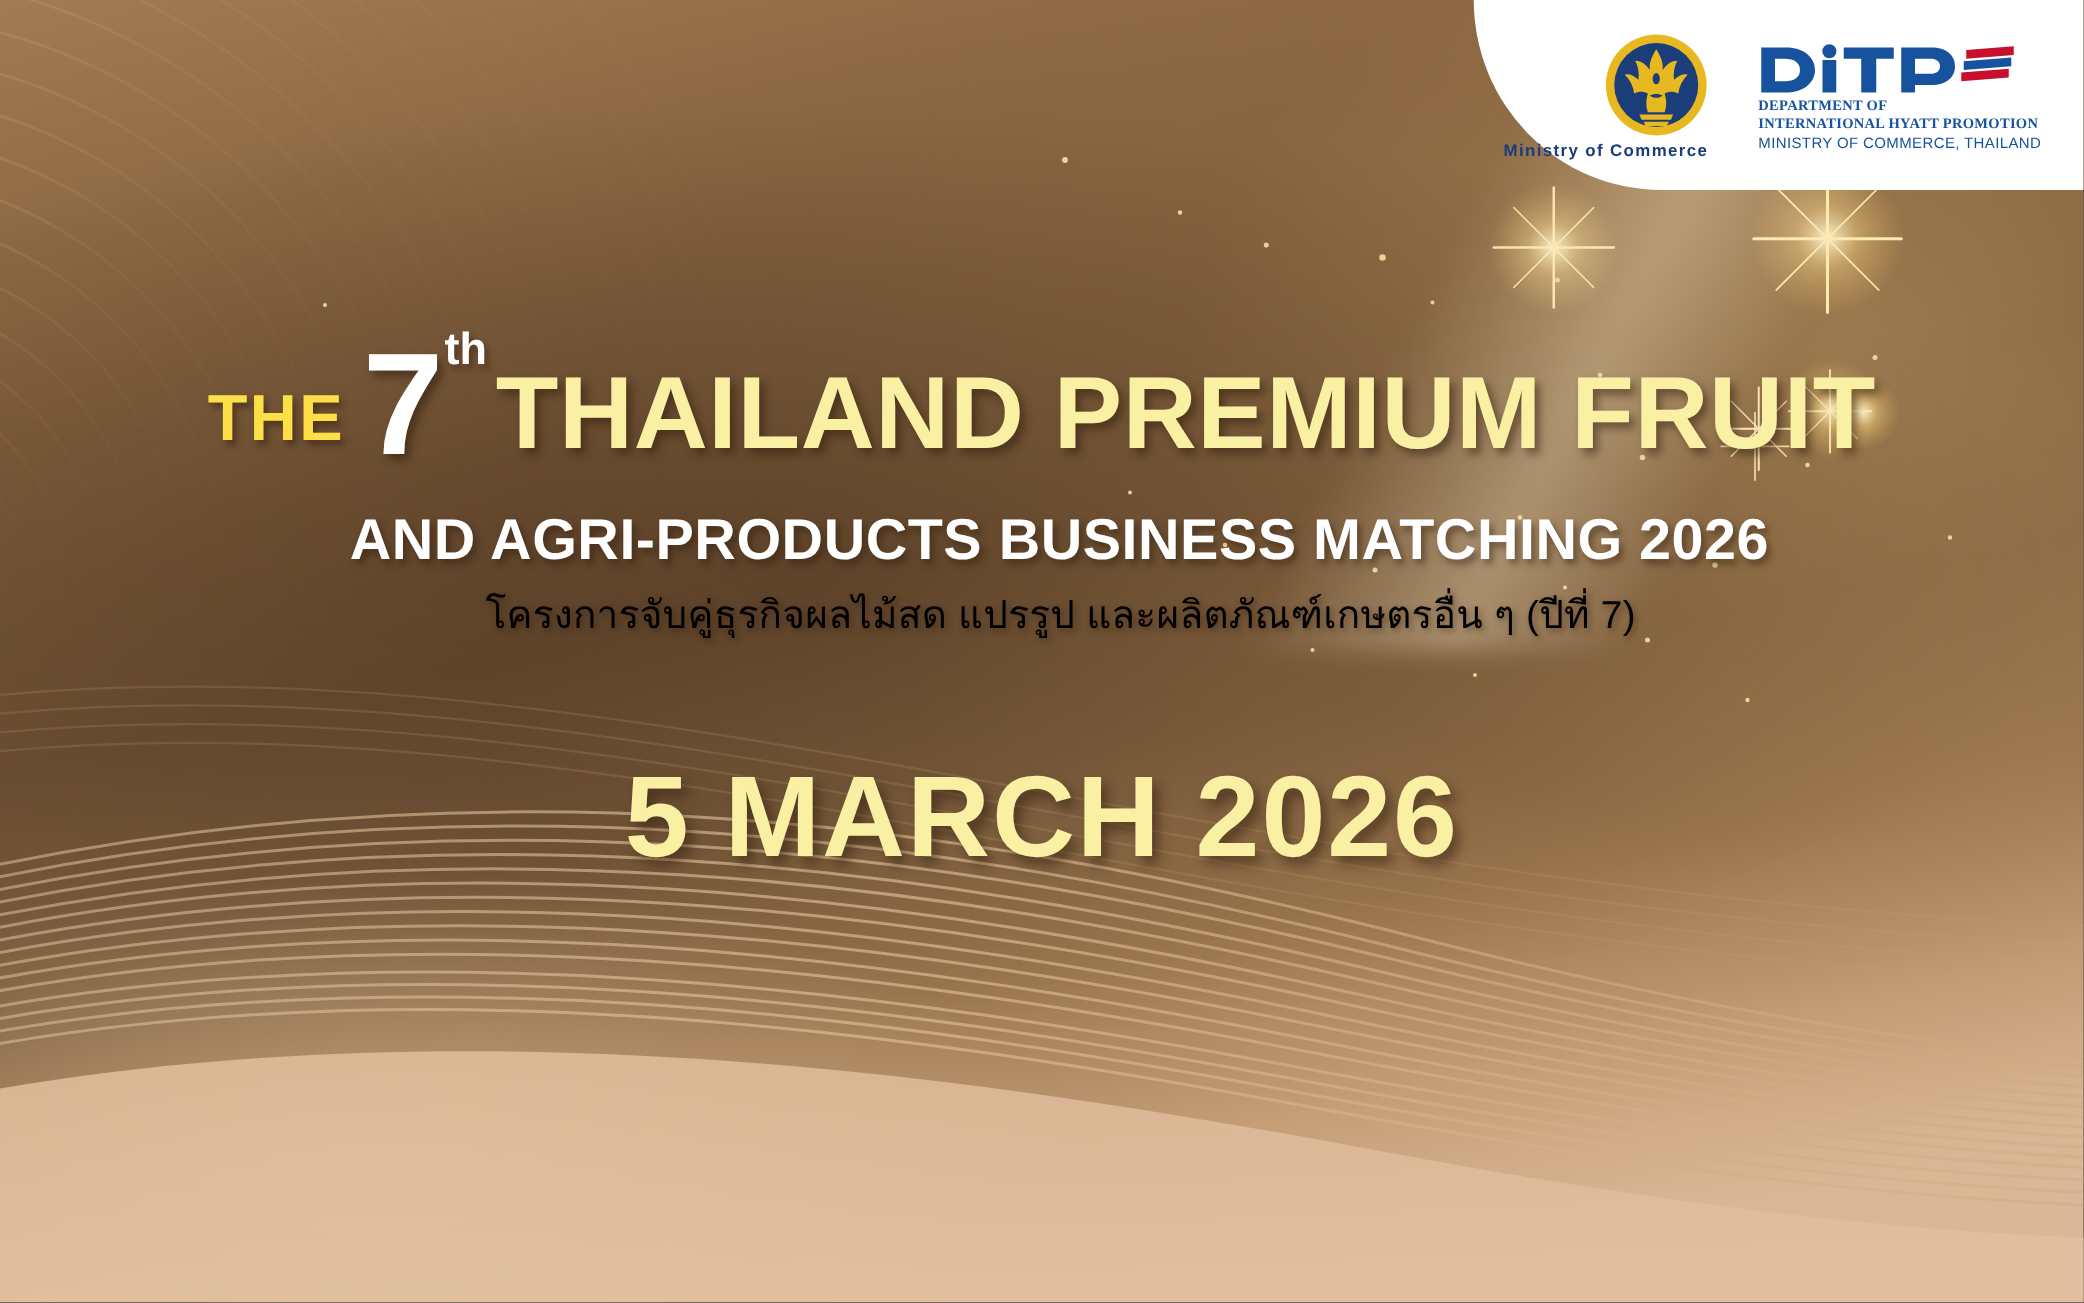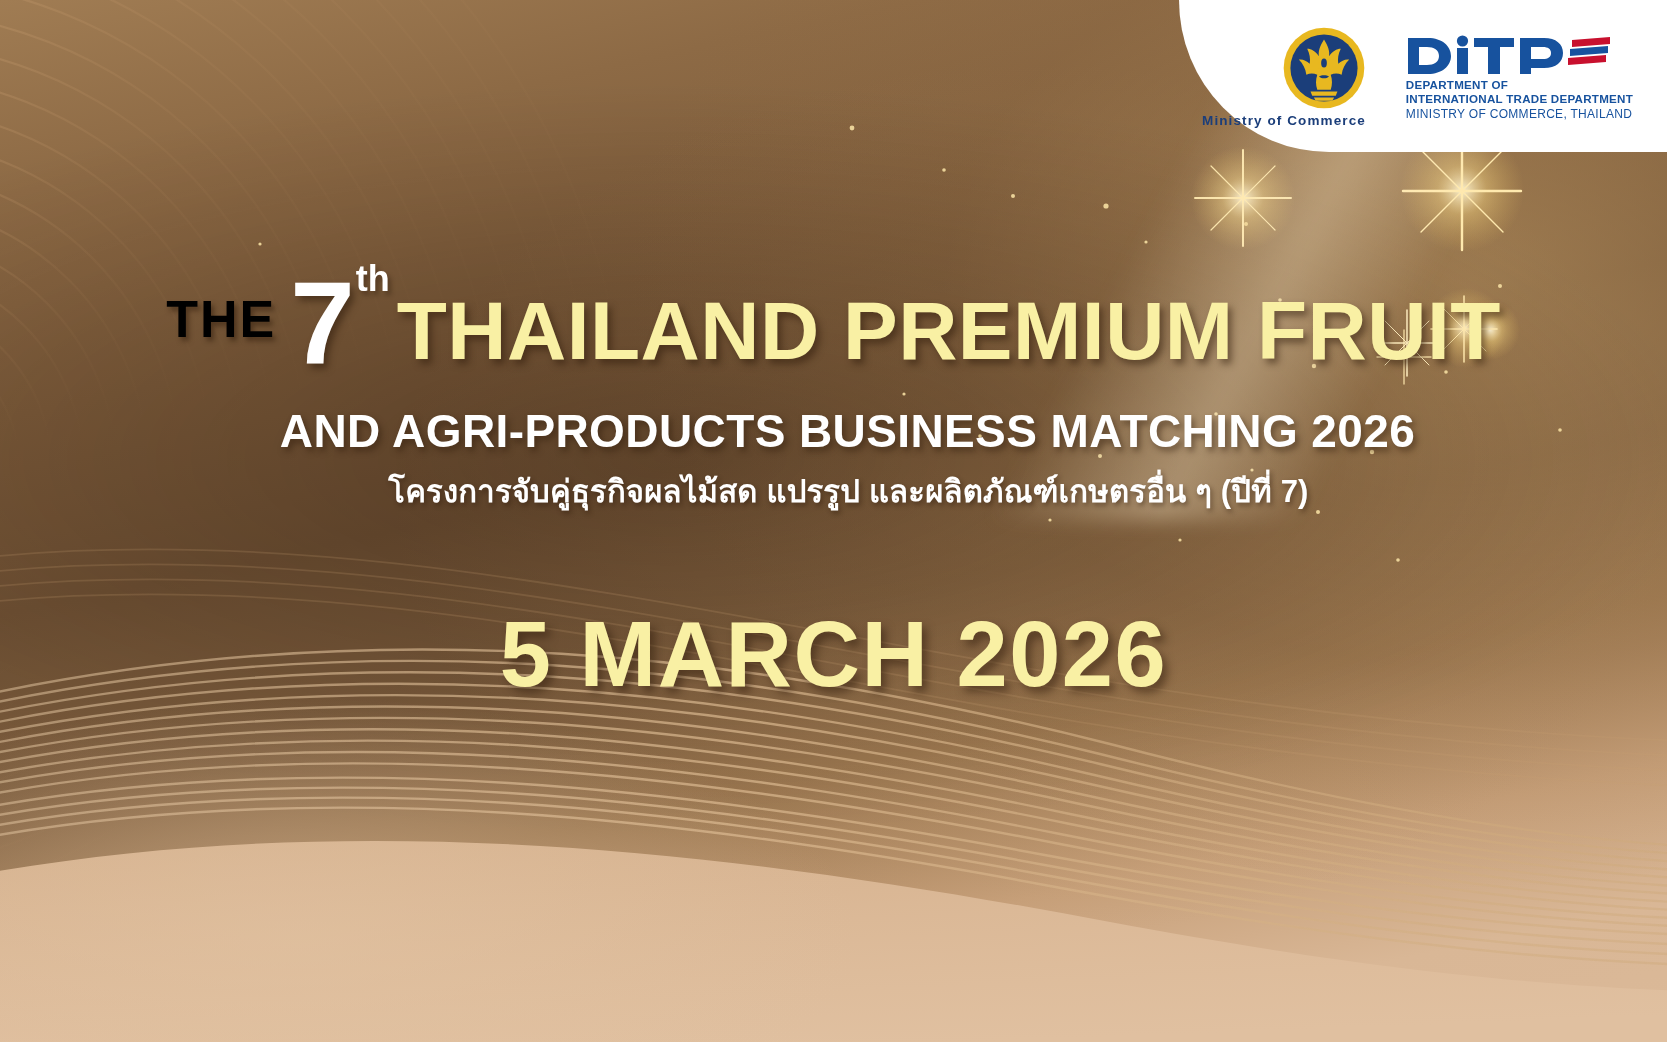--- a/index.html
+++ b/index.html
@@ -109,20 +109,21 @@
     justify-content: center;
     margin-top: 4px;
   }
   .ditp-sub1 {
     font-size: 11.6px;
     font-weight: bold;
     color: #17529e;
     letter-spacing: .25px;
     line-height: 1.18;
     white-space: nowrap;
+    font-family: Liberation Serif, serif;
   }
   .ditp-sub2 {
     font-size: 12px;
     color: #17529e;
     letter-spacing: .3px;
     line-height: 1.25;
     margin-top: 1px;
     white-space: nowrap;
   }
 
@@ -139,26 +140,26 @@
     right: 0;
     top: 272px;
     display: flex;
     align-items: flex-end;
     justify-content: center;
     white-space: nowrap;
   }
   .t-the {
     font-size: 52px;
     font-weight: bold;
-    color: #000000;
+    color: #fde047;
     letter-spacing: 2px;
     line-height: 1;
     text-shadow: 3px 4px 5px rgba(45,25,10,.50);
     position: relative;
-    bottom: 22px;
+    bottom: 6px;
   }
   .t-seven {
     font-size: 116px;
     font-weight: bold;
     color: #ffffff;
     line-height: .82;
     margin-left: 14px;
     text-shadow: 4px 5px 7px rgba(45,25,10,.52);
     position: relative;
     bottom: -4px;
@@ -200,22 +201,22 @@
     margin-left: 28px;
   }
 
   .subtitle-thai {
     position: absolute;
     left: 0;
     right: 0;
     top: 466px;
     text-align: center;
     font-size: 31px;
-    font-weight: bold;
-    color: #ffffff;
+    font-weight: normal;
+    color: #000000;
     letter-spacing: .2px;
     white-space: nowrap;
     text-shadow: 2px 3px 5px rgba(45,25,10,.48);
     padding-left: 30px;
   }
 
   .date-line {
     position: absolute;
     left: 0;
     right: 0;
@@ -434,21 +435,21 @@
                    M125 13 V25 H137 C142 25 145 23 145 19 C145 15 142 13 137 13 Z"></path>
         </g>
 
         <g>
           <path d="M166 6 L204 3 L204 10 L166 13 Z" fill="#c8102e"></path>
           <path d="M164 15 L202 12 L202 19 L164 22 Z" fill="#17529e"></path>
           <path d="M162 24 L200 21 L200 28 L162 31 Z" fill="#c8102e"></path>
         </g>
       </svg>
       <div class="ditp-sub1">DEPARTMENT OF</div>
-      <div class="ditp-sub1">INTERNATIONAL TRADE DEPARTMENT</div>
+      <div class="ditp-sub1">INTERNATIONAL HYATT PROMOTION</div>
       <div class="ditp-sub2">MINISTRY OF COMMERCE, THAILAND</div>
     </div>
   </div>
 
   <div class="content">
 
     <div class="title-row">
       <span class="t-the">THE</span>
       <span class="t-seven">7</span>
       <span class="t-th">th</span>

